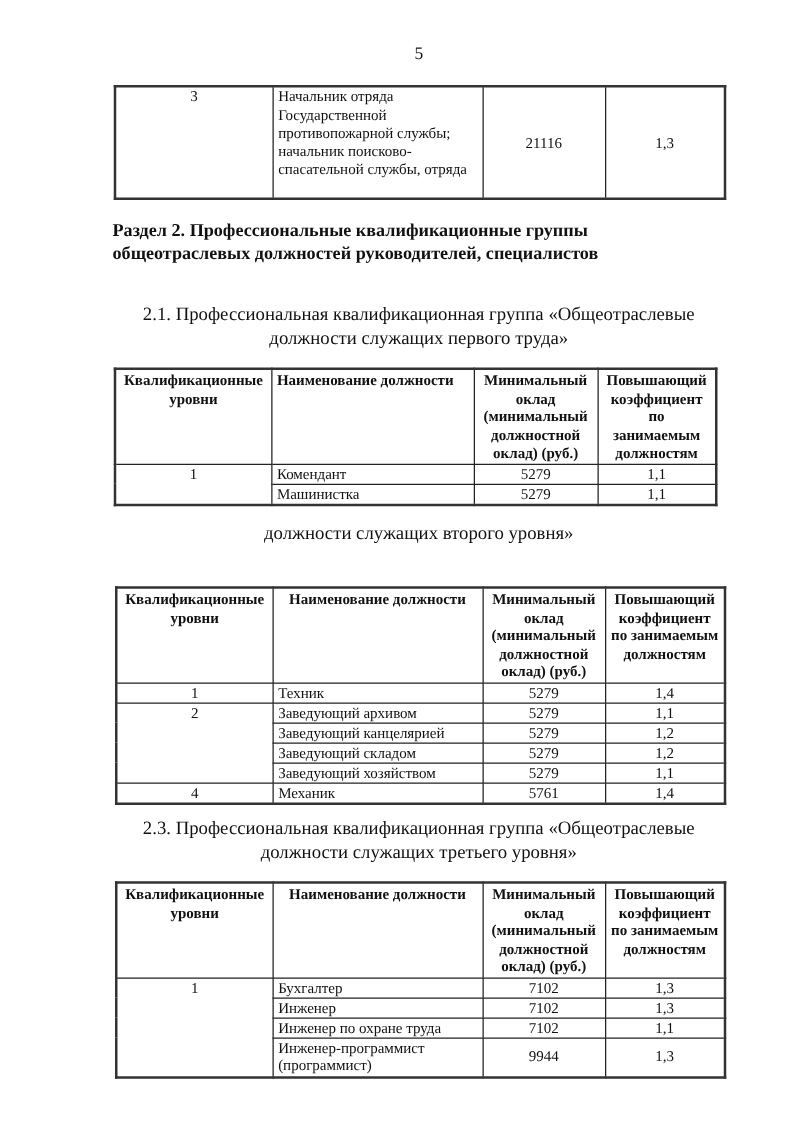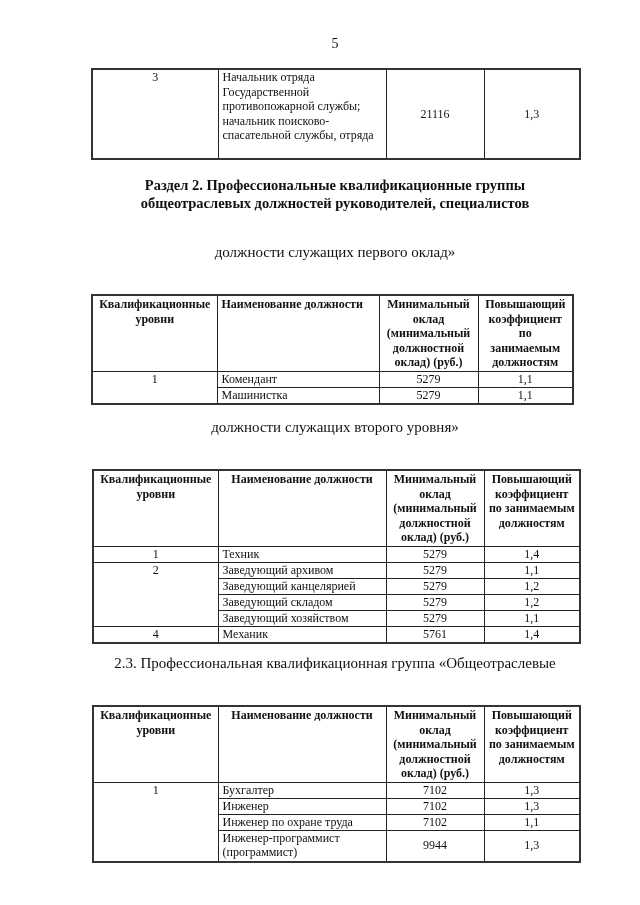--- a/index.html
+++ b/index.html
@@ -11,21 +11,21 @@
   .page-number { left: 0; width: 670px; top: 36px; text-align: center; font-size: 14px; }
   table { border-collapse: collapse; position: absolute; font-size: 12px; line-height: 14.5px; table-layout: fixed; }
   td, th { border: 1px solid #222; padding: 0 4px; vertical-align: top; font-weight: normal; }
   table { border: 2px solid #333; }
   .c { text-align: center; }
   .l { text-align: left; }
   .vm { vertical-align: middle; }
   th { padding-top: 1px; padding-bottom: 1px; font-weight: bold; }
   td { padding-top: 0; padding-bottom: 0; height: 15px; }
   .section-title {
-    left: 90px; width: 490px; top: 177px; text-align: center;
+    left: 90px; width: 490px; top: 177px; text-align: left;
     font-weight: bold; font-size: 14.5px; line-height: 17.5px;
   }
   .sub-title {
     left: 90px; width: 490px; text-align: center; font-size: 15px; line-height: 19px;
   }
 </style>
 </head>
 <body>
 
 <div class="abs page-number">5</div>
@@ -46,21 +46,22 @@
   </tr>
 </tbody>
   </table>
 
 <div class="abs section-title">
   <div>Раздел 2. Профессиональные квалификационные группы</div>
   <div>общеотраслевых должностей руководителей, специалистов</div>
 </div>
 
 <div class="abs sub-title" style="top:243px;">
-  <div>должности служащих первого оклад»</div>
+  <div>2.1. Профессиональная квалификационная группа «Общеотраслевые</div>
+  <div>должности служащих первого труда»</div>
 </div>
 <table style="left:91px; top:294px; width:481px;">
   <colgroup>
       <col style="width:125px">
       <col style="width:162px">
       <col style="width:99px">
       <col style="width:95px">
     </colgroup>
   <tbody>
       <tr style="height:76px;">
@@ -131,20 +132,21 @@
     <td class="c">4</td>
     <td class="l">Механик</td>
     <td class="c">5761</td>
     <td class="c">1,4</td>
   </tr>
 </tbody>
   </table>
 
 <div class="abs sub-title" style="top:654px;">
   <div>2.3. Профессиональная квалификационная группа «Общеотраслевые</div>
+  <div>должности служащих третьего уровня»</div>
 </div>
 <table style="left:92px; top:705px; width:487px;">
   <colgroup>
       <col style="width:125px">
       <col style="width:168px">
       <col style="width:98px">
       <col style="width:96px">
     </colgroup>
   <tbody>
       <tr style="height:76px;">

